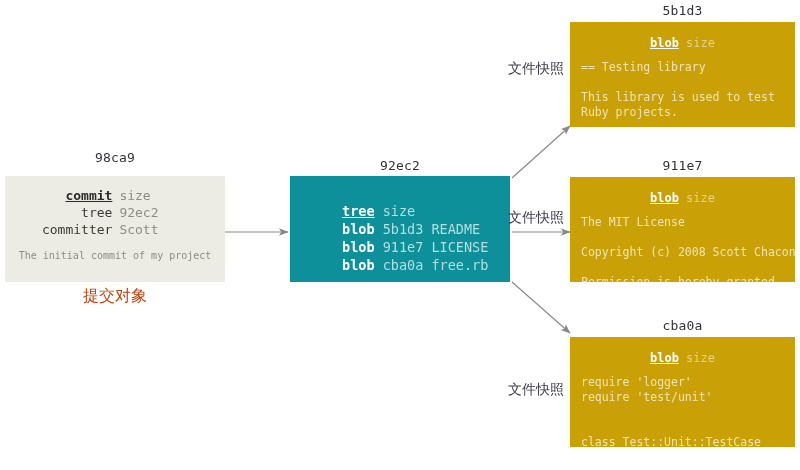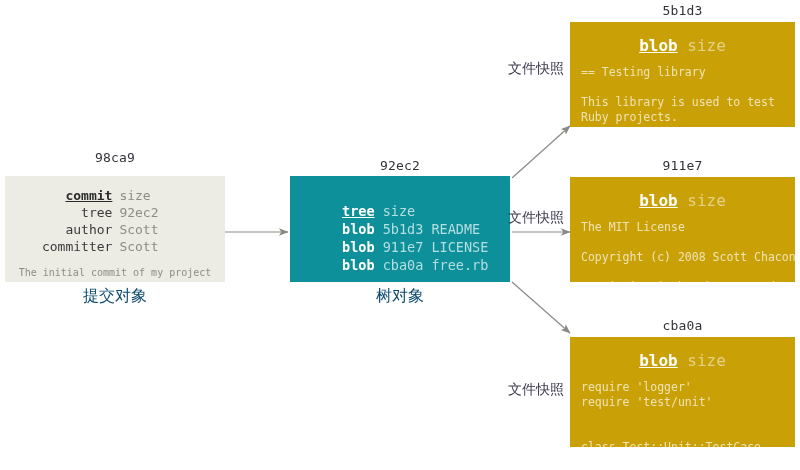--- a/index.html
+++ b/index.html
@@ -31,21 +31,21 @@
   }
   .obj-box {
     position: absolute;
     box-sizing: border-box;
     overflow: hidden;
   }
   .obj-caption {
     position: absolute;
     font-family: Liberation Mono, monospace;
     font-size: 16px;
-    color: #0c4a6e;
+    color: #c2410c;
     text-align: center;
     white-space: nowrap;
   }
 
   
   .commit-box {
     background: #ecece4;
   }
   .commit-table {
     margin: 11px 0 0 0;
@@ -110,21 +110,21 @@
   }
 
   
   .blob-box {
     background: #c9a006;
   }
   .blob-head {
     margin-top: 14px;
     text-align: center;
     font-family: "DejaVu Sans Mono", monospace;
-    font-size: 16px;
+    font-size: 12px;
     white-space: pre;
   }
   .blob-head .kw-u {
     font-weight: bold;
     color: #ffffff;
     text-decoration: underline;
   }
   .blob-head .dim {
     color: #e3d28a;
   }
@@ -179,44 +179,39 @@
       <tbody>
           <tr>
         <td class="k"><b>commit</b></td>
         <td class="v">size</td>
       </tr>
       <tr>
         <td class="k">tree</td>
         <td class="v">92ec2</td>
       </tr>
       <tr>
-        <td class="k">author</td>
-        <td class="v">Scott</td>
-      </tr>
-      <tr>
         <td class="k">committer</td>
         <td class="v">Scott</td>
       </tr>
     </tbody>
       </table>
     <div class="commit-msg">The initial commit of my project</div>
   </div>
 
   <div class="obj-caption" style="left:5px; top:286px; width:220px;">提交对象</div>
 
   <div class="obj-hash" style="left:290px; top:158px; width:220px;">92ec2</div>
 
   <div class="obj-box tree-box" style="left:290px; top:176px; width:220px; height:106px;">
     <div class="tree-lines"><span class="kw-u">tree</span> <span class="dim">size</span>
 <span class="kw">blob</span> <span class="dim">5b1d3</span> <span class="dim">README</span>
 <span class="kw">blob</span> <span class="dim">911e7</span> <span class="dim">LICENSE</span>
 <span class="kw">blob</span> <span class="dim">cba0a</span> <span class="dim">free.rb</span></div>
   </div>
 
-  <div class="obj-caption" style="left:290px; top:286px; width:220px;">树对象</div>
 
   <div class="obj-hash" style="left:570px; top:3px; width:225px;">5b1d3</div>
 
   <div class="obj-box blob-box" style="left:570px; top:22px; width:225px; height:105px;">
     <div class="blob-head"><span class="kw-u">blob</span> <span class="dim">size</span></div>
     <div class="blob-body">== Testing library
 
 This library is used to test
 Ruby projects.</div>
   </div>

